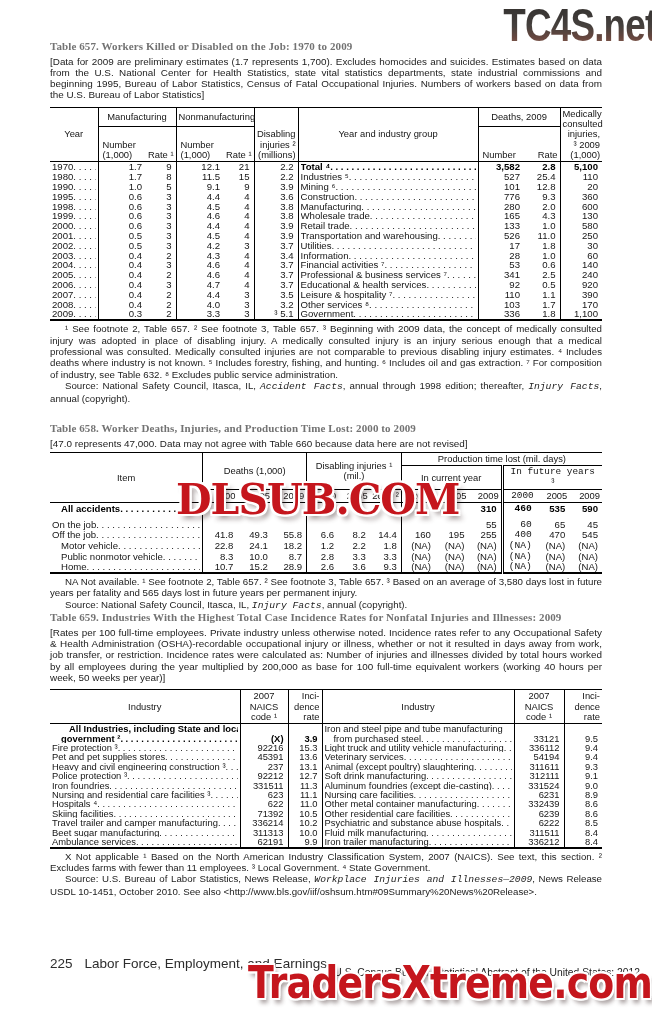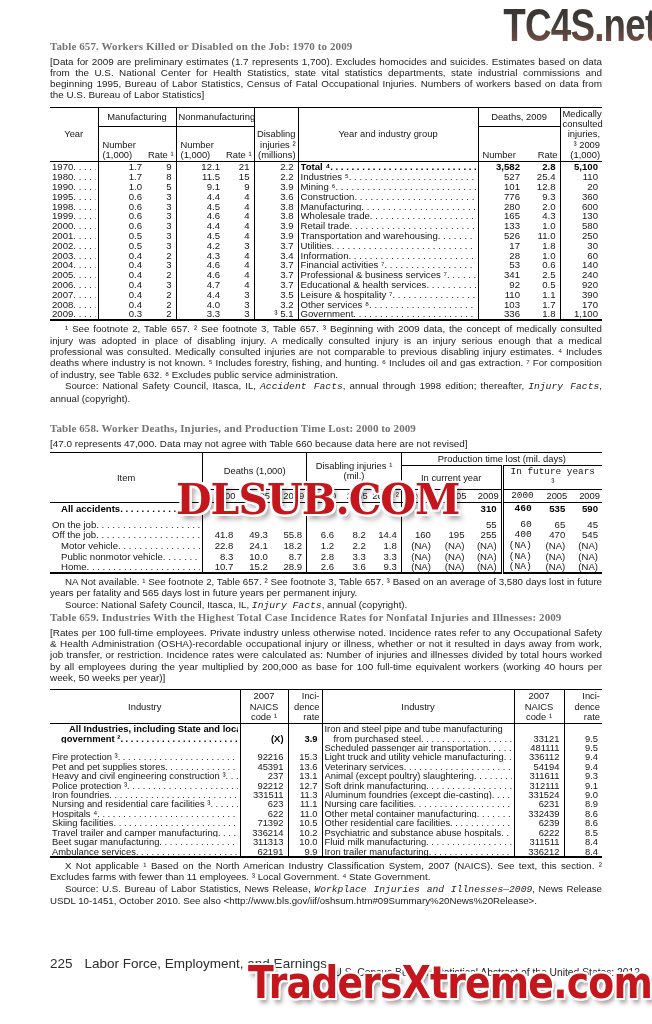--- a/index.html
+++ b/index.html
@@ -696,33 +696,20 @@
             <td class="ind bl i1">
               <div class="ld">
                 <span class="lbl">from purchased steel</span>
                 <span class="dots"></span>
               </div>
             </td>
             <td class="n bl">33121</td>
             <td class="n bl">9.5</td>
           </tr>
           <tr>
-            <td class="ind"></td>
-            <td class="n bl"></td>
-            <td class="n bl"></td>
-            <td class="ind bl">
-              <div class="ld">
-                <span class="lbl">Scheduled passenger air transportation</span>
-                <span class="dots"></span>
-              </div>
-            </td>
-            <td class="n bl">481111</td>
-            <td class="n bl">9.5</td>
-          </tr>
-          <tr>
             <td class="ind">
               <div class="ld">
                 <span class="lbl">Fire protection ³</span>
                 <span class="dots"></span>
               </div>
             </td>
             <td class="n bl">92216</td>
             <td class="n bl">15.3</td>
             <td class="ind bl">
               <div class="ld">

